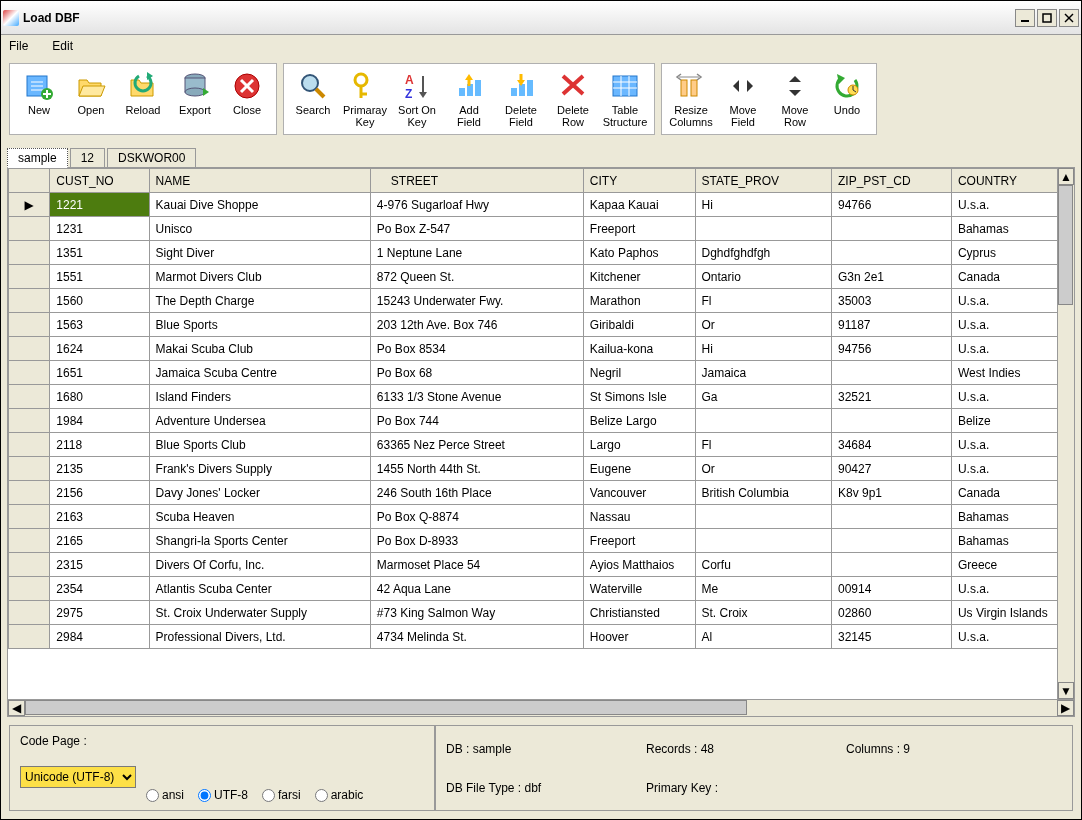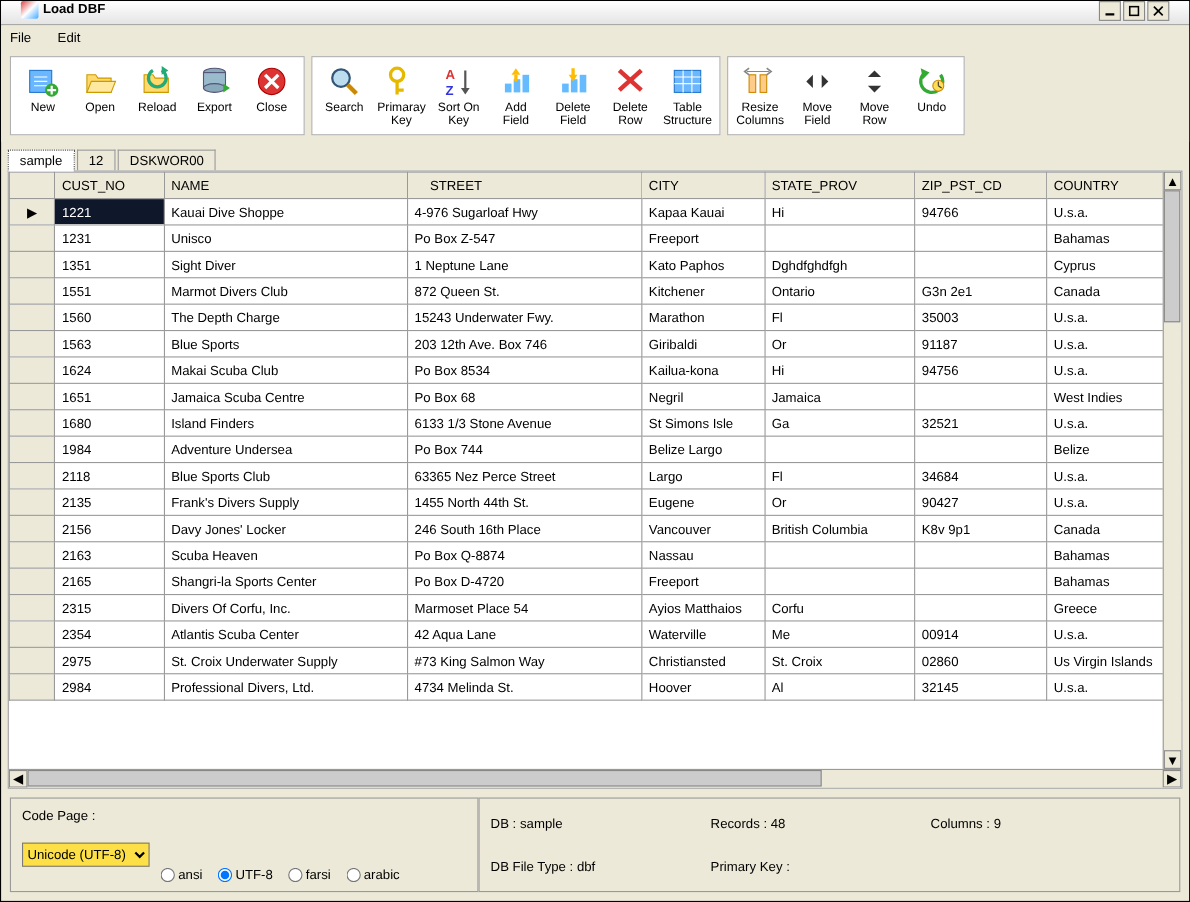--- a/index.html
+++ b/index.html
@@ -1,20 +1,20 @@
 <!DOCTYPE html>
 <html><head>
 <meta charset="utf-8">
 <style>
 * { box-sizing: border-box; margin: 0; padding: 0; font-family: Tahoma, Arial, sans-serif; font-size: 12px; }
 body { background: #fff; width: 1082px; height: 820px; overflow: hidden; }
 
 .window { width: 1082px; height: 820px; border: 1px solid #000; display: flex; flex-direction: column; background: #ece9d8; }
 
-.titlebar { height: 22px; background: linear-gradient(#fff, #e4e4e4); border-bottom: 1px solid #999; display: flex; padding: 0 18px; }
+.titlebar { height: 34px; background: linear-gradient(#fff, #e4e4e4); border-bottom: 1px solid #999; display: flex; align-items: center; padding: 0 2px; }
 .titlebar-icon { width: 16px; height: 16px; margin-right: 4px; background: linear-gradient(135deg,#d44 0%,#fff 50%,#4af 100%); border-radius: 2px; }
 .titlebar-text { font-weight: bold; flex: 1; }
 .titlebar-buttons { display: flex; gap: 2px; }
 .tb-btn { width: 20px; height: 18px; border: 1px solid #888; background: #ece9d8; display: flex; align-items: center; justify-content: center; cursor: pointer; }
 .tb-btn svg { width: 10px; height: 10px; }
 
 .menubar { height: 22px; display: flex; align-items: center; padding: 0 8px; gap: 24px; background: #ece9d8; }
 .menubar-item { cursor: pointer; }
 
 .toolbar { display: flex; gap: 6px; padding: 6px 8px; background: #ece9d8; }
@@ -34,21 +34,21 @@
 th { background: #ece9d8; font-weight: normal; position: sticky; top: 0; }
 .row-header { width: 40px; background: #ece9d8; }
 td.row-header { text-align: center; }
 .col-custno { width: 96px; }
 .col-name { width: 214px; }
 .col-street { width: 206px; padding-left: 20px; }
 .col-city { width: 108px; }
 .col-state { width: 132px; }
 .col-zip { width: 116px; }
 .col-country { width: 118px; }
-td.selected { background: #0f172a; color: #fff; }
+td.selected { background: #4d7c0f; color: #fff; }
 
 .scrollbar-v { position: absolute; right: 0; top: 0; bottom: 0; width: 17px; background: #ece9d8; border-left: 1px solid #999; }
 .sb-btn-v { height: 17px; background: #ece9d8; border: 1px solid #888; display: flex; align-items:center; justify-content:center; }
 .sb-thumb-v { position: absolute; top: 17px; width: 15px; height: 120px; background: #ccc; border: 1px solid #888; left: 0; }
 .scrollbar-h { height: 17px; background: #ece9d8; border-top: 1px solid #999; display: flex; }
 .sb-btn-h { width: 17px; background: #ece9d8; border: 1px solid #888; display:flex; align-items:center; justify-content:center;}
 .sb-track-h { flex: 1; position: relative; }
 .sb-thumb-h { position: absolute; left: 0; top: 0; height: 15px; width: 70%; background: #ccc; border: 1px solid #888; }
 
 .bottom { display: flex; padding: 8px; }
@@ -443,21 +443,21 @@
               <td>Po Box Q-8874</td>
               <td>Nassau</td>
               <td></td>
               <td></td>
               <td>Bahamas</td>
             </tr>
             <tr>
               <td class="row-header"></td>
               <td>2165</td>
               <td>Shangri-la Sports Center</td>
-              <td>Po Box D-4720</td>
+              <td>Po Box D-8933</td>
               <td>Freeport</td>
               <td></td>
               <td></td>
               <td>Bahamas</td>
             </tr>
             <tr>
               <td class="row-header"></td>
               <td>2315</td>
               <td>Divers Of Corfu, Inc.</td>
               <td>Marmoset Place 54</td>

